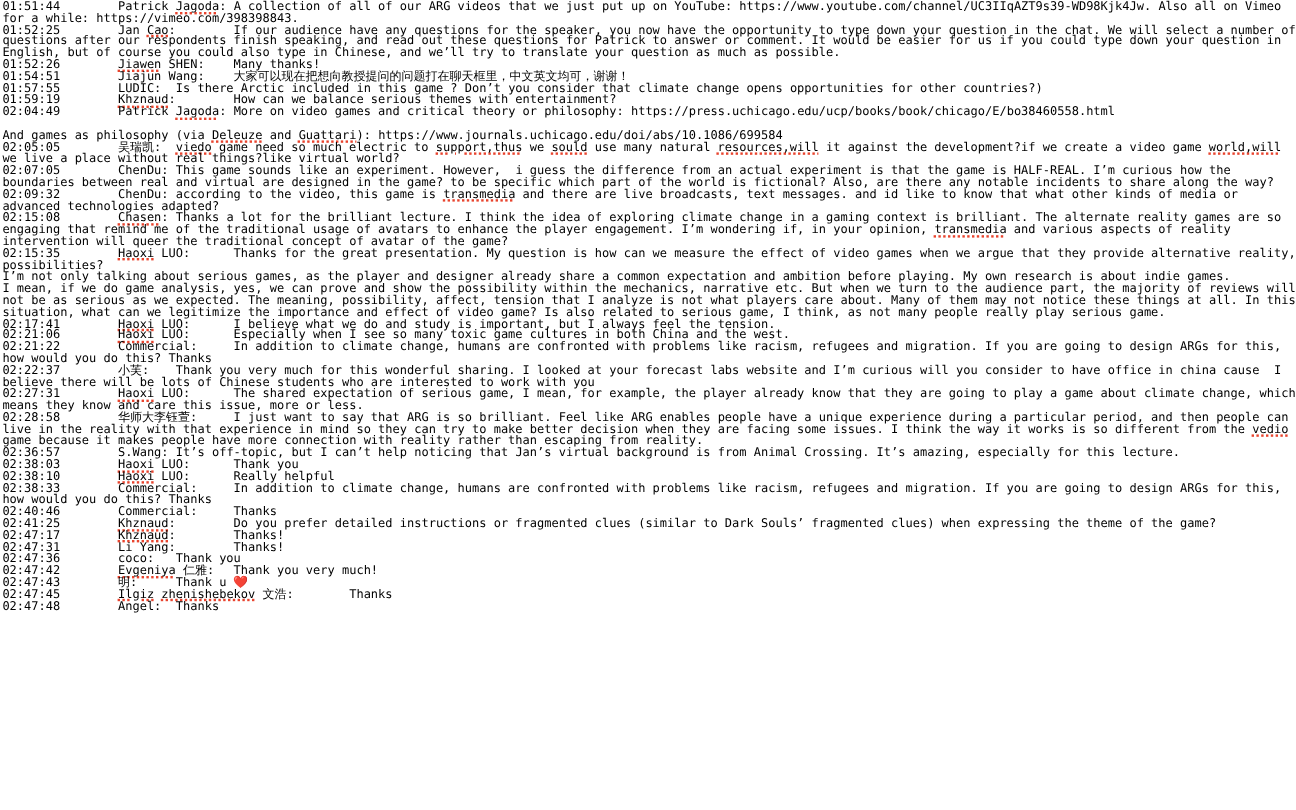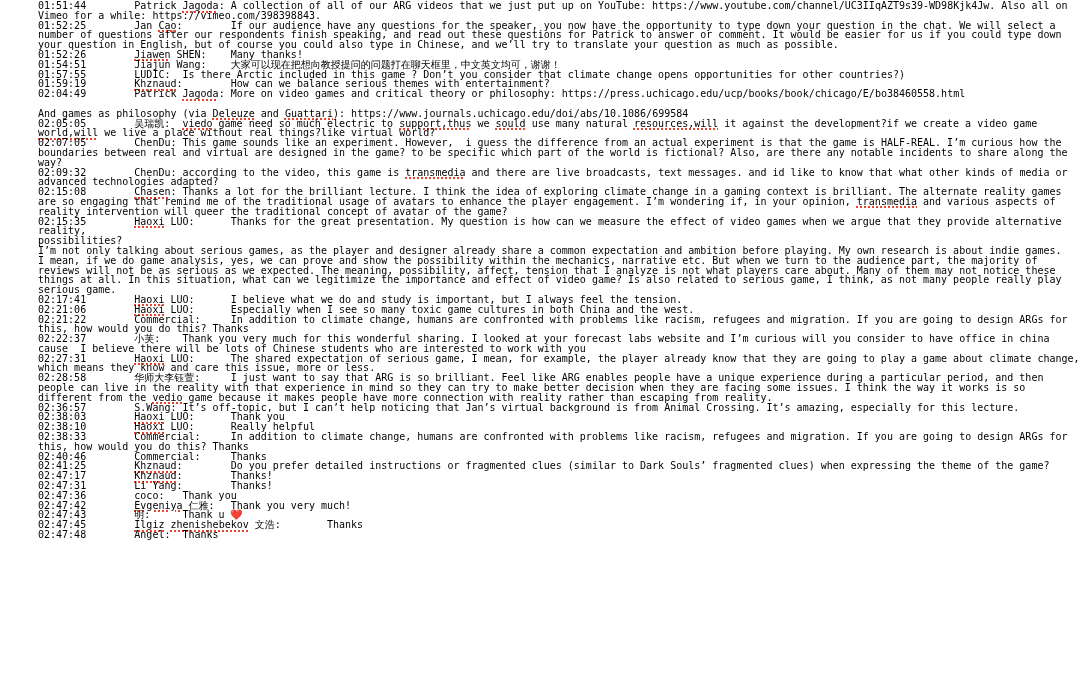--- a/index.html
+++ b/index.html
@@ -16,21 +16,21 @@
     padding: 1px 0 0 2px;
     color: #000000;
     font-family: "DejaVu Sans Mono", "Liberation Mono", monospace;
     font-size: 10px;
     line-height: 9.8px;
     white-space: pre-wrap;
     overflow-wrap: break-word;
     word-break: break-word;
     tab-size: 8;
   }
-  .chat-line { min-height: 9.8px; margin-left: 36px; }
+  .chat-line { min-height: 9.8px; }
   .misspelled {
     text-decoration: underline dotted #e8442e;
     text-decoration-thickness: 1.5px;
     text-underline-offset: 2px;
   }
   .heart { color: #f23d2e; }
 </style>
 </head>
 <body>
 

